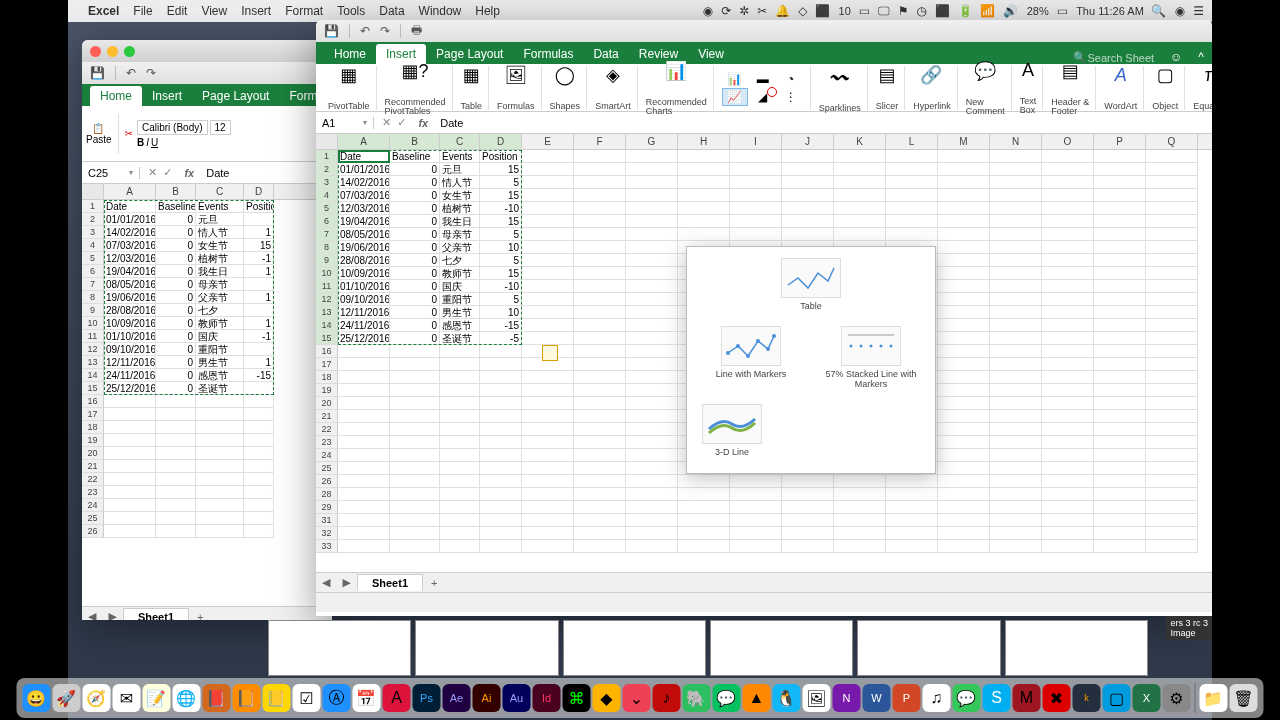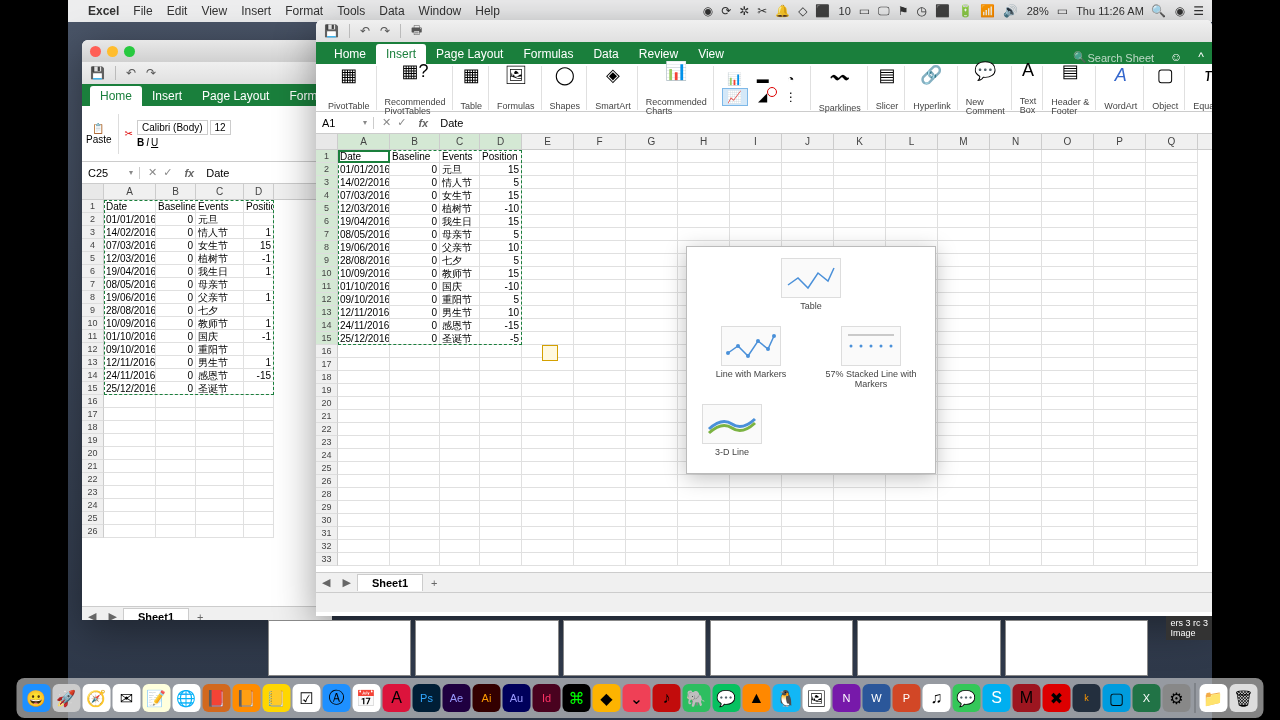--- a/index.html
+++ b/index.html
@@ -1065,40 +1065,20 @@
             <div class="cell" style="width: 52px;"></div>
             <div class="cell" style="width: 52px;"></div>
             <div class="cell" style="width: 52px;"></div>
             <div class="cell" style="width: 52px;"></div>
             <div class="cell" style="width: 52px;"></div>
             <div class="cell" style="width: 52px;"></div>
             <div class="cell" style="width: 52px;"></div>
           </div>
           <div class="row">
             <div class="rh">29</div>
-            <div class="cell" style="width: 52px;"></div>
-            <div class="cell" style="width: 50px;"></div>
-            <div class="cell" style="width: 40px;"></div>
-            <div class="cell" style="width: 42px;"></div>
-            <div class="cell" style="width: 52px;"></div>
-            <div class="cell" style="width: 52px;"></div>
-            <div class="cell" style="width: 52px;"></div>
-            <div class="cell" style="width: 52px;"></div>
-            <div class="cell" style="width: 52px;"></div>
-            <div class="cell" style="width: 52px;"></div>
-            <div class="cell" style="width: 52px;"></div>
-            <div class="cell" style="width: 52px;"></div>
-            <div class="cell" style="width: 52px;"></div>
-            <div class="cell" style="width: 52px;"></div>
-            <div class="cell" style="width: 52px;"></div>
-            <div class="cell" style="width: 52px;"></div>
-            <div class="cell" style="width: 52px;"></div>
-          </div>
-          <div class="row">
-            <div class="rh">30</div>
             <div class="cell" style="width: 52px;"></div>
             <div class="cell" style="width: 50px;"></div>
             <div class="cell" style="width: 40px;"></div>
             <div class="cell" style="width: 42px;"></div>
             <div class="cell" style="width: 52px;"></div>
             <div class="cell" style="width: 52px;"></div>
             <div class="cell" style="width: 52px;"></div>
             <div class="cell" style="width: 52px;"></div>
             <div class="cell" style="width: 52px;"></div>
             <div class="cell" style="width: 52px;"></div>

